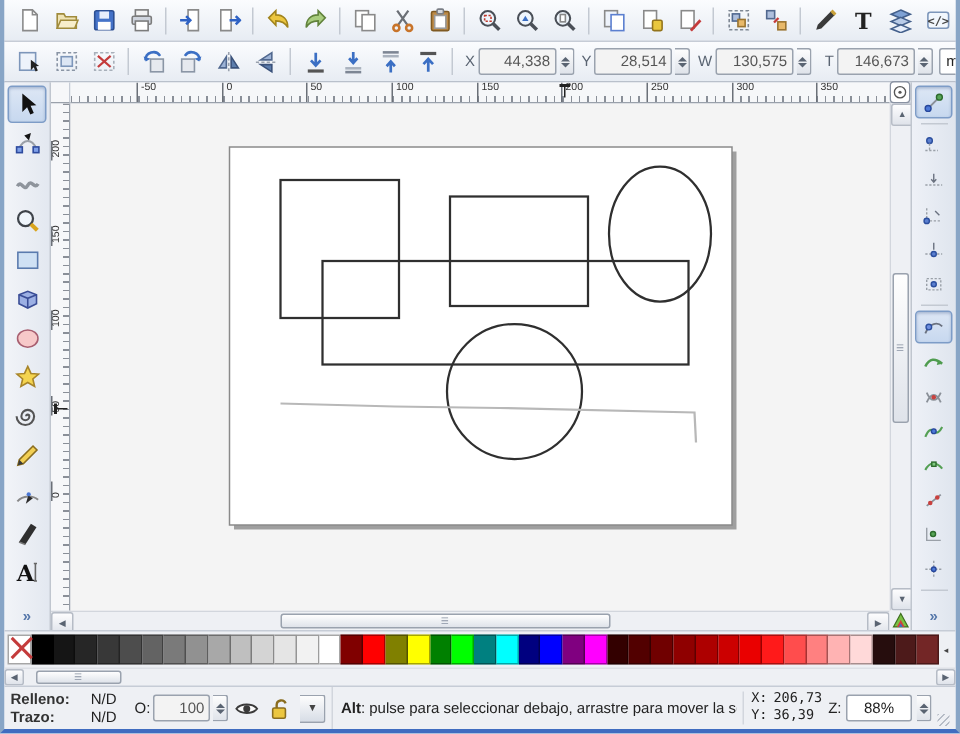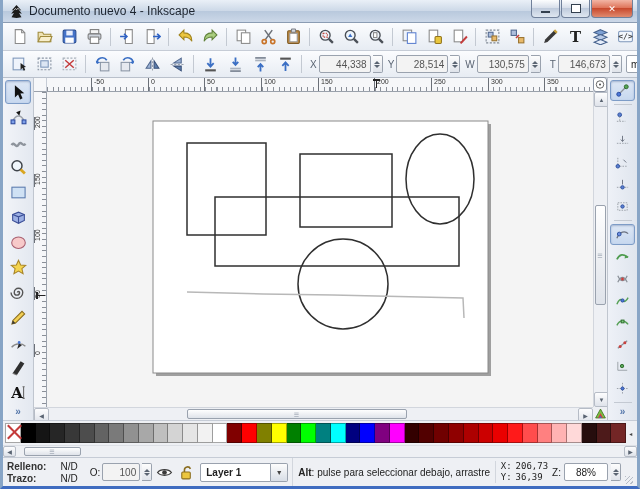--- a/index.html
+++ b/index.html
@@ -102,40 +102,20 @@
   .coords{flex:none;border-left:1px solid #d2d6dd;padding-left:5px;line-height:11px;font-family:"DejaVu Sans Mono",monospace;font-size:9px;display:grid;grid-template-columns:auto auto;column-gap:4px;}
   .zoomfield{display:flex;align-items:center;gap:3px;flex:none;}
   .zoomfield .fbox{width:36px;background:#fff;color:#222;justify-content:center;}
   .grip{width:8px;height:8px;flex:none;background:repeating-linear-gradient(135deg,#b6bcc6 0 1px,transparent 1px 3px);align-self:flex-end;margin-bottom:2px;}
 </style>
 </head>
 <body>
 
 <div class="window">
 
-  <div class="titlebar">
-    <span class="ic" id="win-icon">
-        <svg viewBox="0 0 16 16">
-          <path d="M8 1l5.2 6-2.5-.7 3 4.2-3-.8 2.6 4.3L8 15l-5.3-1 2.6-4.3-3 .8 3-4.2L2.8 7z" fill="#1c1c1c"></path>
-          <path d="M5.5 6.5l1.5-1.7 1.2 1.2L9.5 4.5l1.4 1.6" fill="none" stroke="#fff" stroke-width=".8"></path>
-        </svg>
-      </span>
-    <span class="title-text">Documento nuevo 4 - Inkscape</span>
-    <span class="winbtns">
-      <span class="winbtn">
-          <span class="min-glyph"></span>
-        </span>
-      <span class="winbtn">
-          <span class="restore-glyph"></span>
-        </span>
-      <span class="winbtn close">
-          <span>✕</span>
-        </span>
-    </span>
-  </div>
 
 
   <div class="cmdbar" id="cmdbar">
       <span class="tbtn">
         <span class="ic">
           <svg viewBox="0 0 16 16">
             <path d="M4 1.5h6l3 3V14.5H4z" fill="#fff" stroke="#8a8a8a"></path>
             <path d="M10 1.5v3h3" fill="none" stroke="#8a8a8a"></path>
           </svg>
         </span>
@@ -856,21 +836,20 @@
           <circle cx="8" cy="8" r="2.2" fill="#3a3a3a"></circle>
         </svg>
       </span>
     <span class="ic mini-ic" id="lock2-ic">
         <svg viewBox="0 0 16 16">
           <rect x="4.5" y="7.5" width="8" height="6.5" rx="1" fill="#ecc63f" stroke="#8a6d1f"></rect>
           <path d="M7 7.5V5.6a2.9 2.9 0 0 1 5.6-1" fill="none" stroke="#8a6d1f" stroke-width="1.5"></path>
         </svg>
       </span>
     <span class="layerbox">
-      <span class="layer-val">Layer 1</span>
       <span class="layer-arrow">▼</span>
     </span>
     <span class="status-msg">
       <span><b>Alt</b><span>: pulse para seleccionar debajo, arrastre para mover la selecci</span></span>
     </span>
     <span class="coords">
       <span>X:</span>
       <span>206,73</span>
       <span>Y:</span>
       <span>36,39</span>

